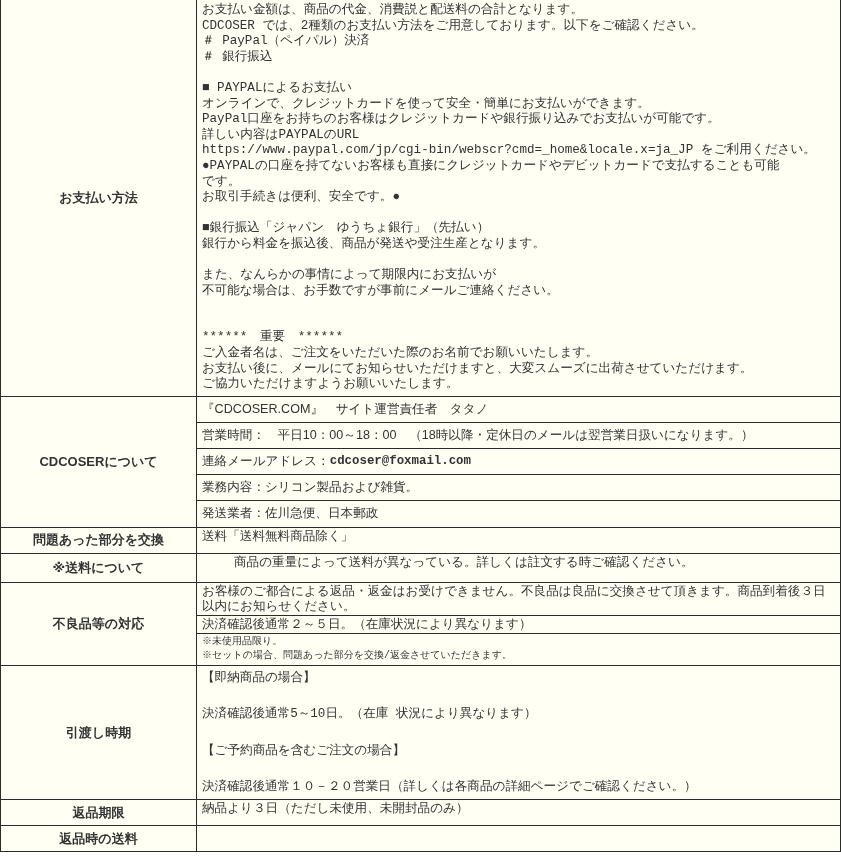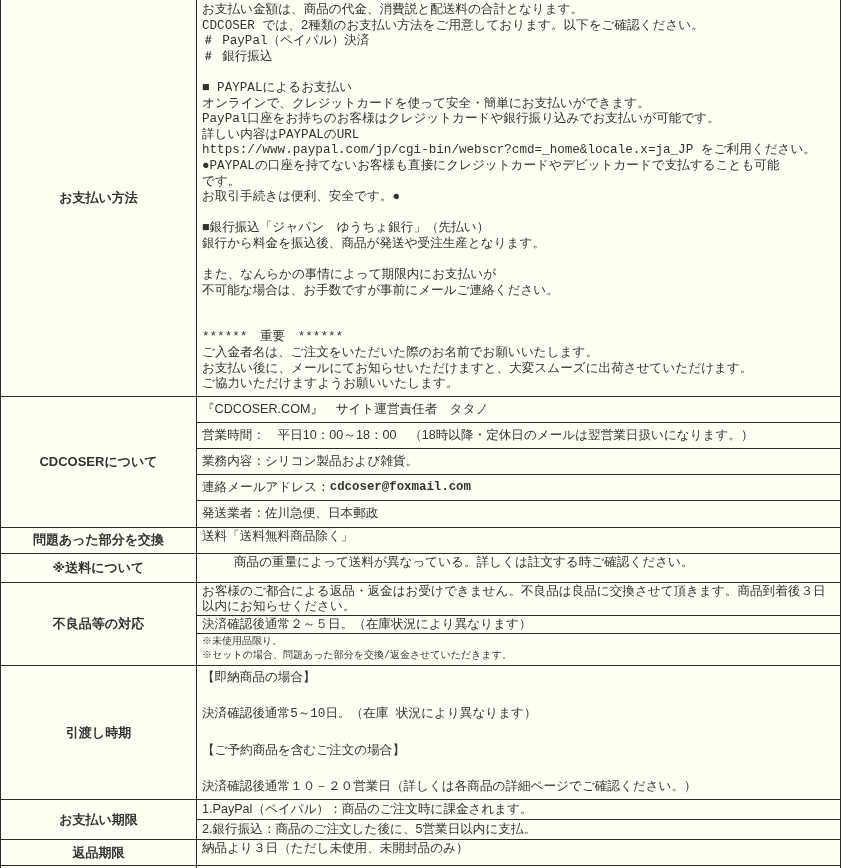--- a/index.html
+++ b/index.html
@@ -58,25 +58,25 @@
         <div class="line">お支払い後に、メールにてお知らせいただけますと、大変スムーズに出荷させていただけます。</div>
         <div class="line">ご協力いただけますようお願いいたします。</div>
       </div>
   </div>
 
   <div class="row">
     <div class="label-cell">CDCOSERについて</div>
     <div class="content-cell sub26">
       <div class="subrow">『CDCOSER.COM』　サイト運営責任者　タタノ</div>
       <div class="subrow">営業時間：　平日10：00～18：00　（18時以降・定休日のメールは翌営業日扱いになります。）</div>
-      <div class="subrow">業務内容：シリコン製品および雑貨。</div>
       <div class="subrow">
           <span>連絡メールアドレス：</span>
           <span class="email">cdcoser@foxmail.com</span>
         </div>
+      <div class="subrow">業務内容：シリコン製品および雑貨。</div>
       <div class="subrow">発送業者：佐川急便、日本郵政</div>
     </div>
   </div>
 
   <div class="row">
     <div class="label-cell">問題あった部分を交換</div>
     <div class="content-cell">
       <div class="single">
           <div class="line">送料「送料無料商品除く」</div>
         </div>
@@ -110,27 +110,20 @@
         <div class="line">【即納商品の場合】</div>
         <div class="line">&nbsp;</div>
         <div class="line">決済確認後通常5～10日。（在庫 状況により異なります）</div>
         <div class="line">&nbsp;</div>
         <div class="line">【ご予約商品を含むご注文の場合】</div>
         <div class="line">&nbsp;</div>
         <div class="line">決済確認後通常１０－２０営業日（詳しくは各商品の詳細ページでご確認ください。）</div>
       </div>
   </div>
 
-  <div class="row">
-    <div class="label-cell">お支払い期限</div>
-    <div class="content-cell sub19">
-      <div class="subrow">1.PayPal（ペイパル）：商品のご注文時に課金されます。</div>
-      <div class="subrow">2.銀行振込：商品のご注文した後に、5営業日以内に支払。</div>
-    </div>
-  </div>
 
   <div class="row">
     <div class="label-cell">返品期限</div>
     <div class="content-cell">
       <div class="single">
           <div class="line">納品より３日（ただし未使用、未開封品のみ）</div>
         </div>
     </div>
   </div>
 

